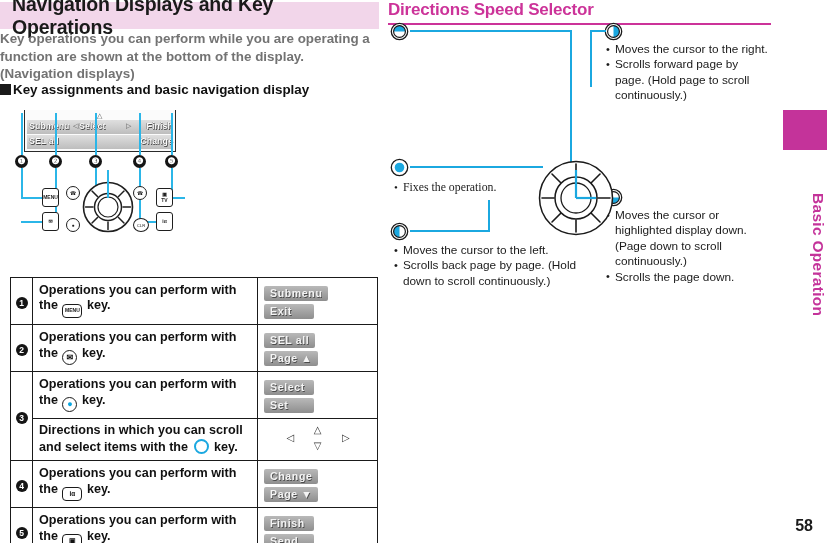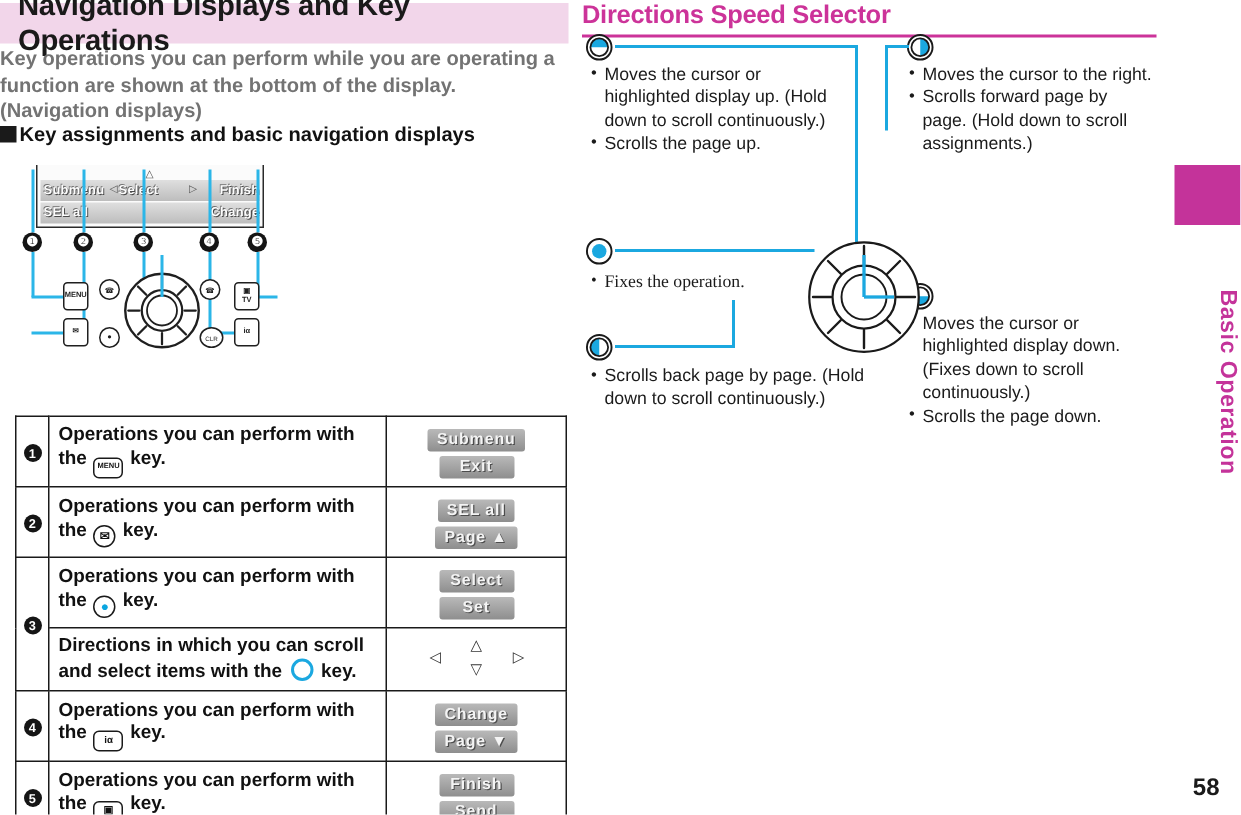--- a/index.html
+++ b/index.html
@@ -82,21 +82,21 @@
     position: absolute; border: 1.6px solid #1f1f1f; border-radius: 50%;
     background: #fff; display:flex; align-items:center; justify-content:center;
     font-size: 5px; color:#1f1f1f;
   }
 
   
   .tbl { position: absolute; left: 10px; top: 277px; width: 368px; border-collapse: collapse; }
   .tbl td { border: 1.3px solid #1a1a1a; vertical-align: middle; }
   .c-num { width: 22px; text-align: center; padding: 2px; }
   .c-txt { padding: 4px 5px 5px 6px; font-size: 12.6px; font-weight: bold; color:#111; line-height: 15.5px; }
-  .c-chip { width: 120px; text-align: center; padding: 5px 4px; }
+  .c-chip { width: 120px; text-align: left; padding: 5px 4px; }
   .num-dot {
     display:inline-flex; width: 12px; height: 12px; border-radius: 50%;
     background:#151515; color:#fff; font-size:8.5px; font-weight:bold;
     align-items:center; justify-content:center; line-height:1;
   }
   .chip {
     display: inline-block; min-width: 50px; padding: 1px 6px 2px;
     background: linear-gradient(#b9b9b9,#8e8e8e);
     border-radius: 2px; margin: 0 2px;
     font-size: 10.6px; font-weight: bold; color: #f4f4f4;
@@ -168,21 +168,21 @@
   <div class="left-col">
 
     <div class="section-header">
       <div class="section-header-text">Navigation Displays and Key Operations</div>
     </div>
 
     <div class="intro">Key operations you can perform while you are operating a function are shown at the bottom of the display. (Navigation displays)</div>
 
     <div class="subhead">
       <span class="sq"></span>
-      <span>Key assignments and basic navigation displays</span>
+      <span>Key assignments and basic navigation display</span>
     </div>
 
     <div class="lcd-wrap">
       <div class="lcd-box">
         <div class="lcd-band b1"></div>
         <div class="lcd-band b2"></div>
         <div class="lcd-row r1">
           <span class="lcd-soft sl">Submenu</span>
           <span class="lcd-soft sc">Select</span>
           <span class="lcd-soft sr">Finish</span>
@@ -355,37 +355,33 @@
 
     <div class="dir-icon" style="left:2px; top:22px;">
       <svg width="19" height="19" viewBox="0 0 19 19">
         <circle cx="9.5" cy="9.5" r="8.2" fill="#fff" stroke="#1a1a1a" stroke-width="1.3"></circle>
         <path d="M 3.6 9.5 A 5.9 5.9 0 0 1 15.4 9.5 Z" fill="#1ba8e0"></path>
         <circle cx="9.5" cy="9.5" r="5.9" fill="none" stroke="#1a1a1a" stroke-width="1.2"></circle>
       </svg>
     </div>
     <div class="leader" style="left:22px; top:30px; width:162px; height:2.4px;"></div>
     <div class="leader" style="left:182px; top:30px; width:2.4px; height:135px;"></div>
-    <div class="bullets" style="left:6px; top:42px; width:160px;">
-      <div>Moves the cursor or highlighted display up. (Hold down to scroll continuously.)</div>
-      <div>Scrolls the page up.</div>
-    </div>
 
     <div class="dir-icon" style="left:216px; top:22px;">
       <svg width="19" height="19" viewBox="0 0 19 19">
         <circle cx="9.5" cy="9.5" r="8.2" fill="#fff" stroke="#1a1a1a" stroke-width="1.3"></circle>
         <path d="M 9.5 3.6 A 5.9 5.9 0 0 1 9.5 15.4 Z" fill="#1ba8e0"></path>
         <circle cx="9.5" cy="9.5" r="5.9" fill="none" stroke="#1a1a1a" stroke-width="1.2"></circle>
       </svg>
     </div>
     <div class="leader" style="left:202px; top:30px; width:16px; height:2.4px;"></div>
     <div class="leader" style="left:202px; top:30px; width:2.4px; height:57px;"></div>
     <div class="bullets" style="left:218px; top:42px; width:165px;">
       <div>Moves the cursor to the right.</div>
-      <div>Scrolls forward page by page. (Hold down to scroll assignments.)</div>
+      <div>Scrolls forward page by page. (Hold page to scroll continuously.)</div>
     </div>
 
     <div class="dir-icon" style="left:2px; top:158px;">
       <svg width="19" height="19" viewBox="0 0 19 19">
         <circle cx="9.5" cy="9.5" r="8.2" fill="#fff" stroke="#1a1a1a" stroke-width="1.3"></circle>
         <circle cx="9.5" cy="9.5" r="4.8" fill="#1ba8e0"></circle>
       </svg>
     </div>
     <div class="leader" style="left:22px; top:166px; width:133px; height:2.4px;"></div>
     <div class="bullets" style="left:6px; top:180px; width:170px;font-family:Liberation Serif, serif;">
@@ -395,33 +391,34 @@
     <div class="dir-icon" style="left:2px; top:222px;">
       <svg width="19" height="19" viewBox="0 0 19 19">
         <circle cx="9.5" cy="9.5" r="8.2" fill="#fff" stroke="#1a1a1a" stroke-width="1.3"></circle>
         <path d="M 9.5 3.6 A 5.9 5.9 0 0 0 9.5 15.4 Z" fill="#1ba8e0"></path>
         <circle cx="9.5" cy="9.5" r="5.9" fill="none" stroke="#1a1a1a" stroke-width="1.2"></circle>
       </svg>
     </div>
     <div class="leader" style="left:22px; top:230px; width:80px; height:2.4px;"></div>
     <div class="leader" style="left:100px; top:200px; width:2.4px; height:32px;"></div>
     <div class="bullets" style="left:6px; top:243px; width:210px;">
+      <div>Moves the cursor to the left.</div>
       <div>Scrolls back page by page. (Hold down to scroll continuously.)</div>
     </div>
 
     <div class="dir-icon" style="left:216px; top:188px;">
       <svg width="19" height="19" viewBox="0 0 19 19">
         <circle cx="9.5" cy="9.5" r="8.2" fill="#fff" stroke="#1a1a1a" stroke-width="1.3"></circle>
         <path d="M 3.6 9.5 A 5.9 5.9 0 0 0 15.4 9.5 Z" fill="#1ba8e0"></path>
         <circle cx="9.5" cy="9.5" r="5.9" fill="none" stroke="#1a1a1a" stroke-width="1.2"></circle>
       </svg>
     </div>
     <div class="leader" style="left:188px; top:196px; width:30px; height:2.4px;"></div>
     <div class="bullets" style="left:218px; top:208px; width:165px;">
-      <div>Moves the cursor or highlighted display down. (Fixes down to scroll continuously.)</div>
+      <div>Moves the cursor or highlighted display down. (Page down to scroll continuously.)</div>
       <div>Scrolls the page down.</div>
     </div>
 
     <svg class="wheel" viewBox="0 0 76 76">
       <circle cx="38" cy="38" r="36.5" fill="#fff" stroke="#1a1a1a" stroke-width="1.5"></circle>
       <circle cx="38" cy="38" r="21" fill="#fff" stroke="#1a1a1a" stroke-width="1.5"></circle>
       <circle cx="38" cy="38" r="15" fill="#fff" stroke="#1a1a1a" stroke-width="1.3"></circle>
       <g stroke="#1a1a1a" stroke-width="1.6" stroke-linecap="round">
         <line x1="38" y1="4" x2="38" y2="16"></line>
         <line x1="38" y1="60" x2="38" y2="72"></line>

